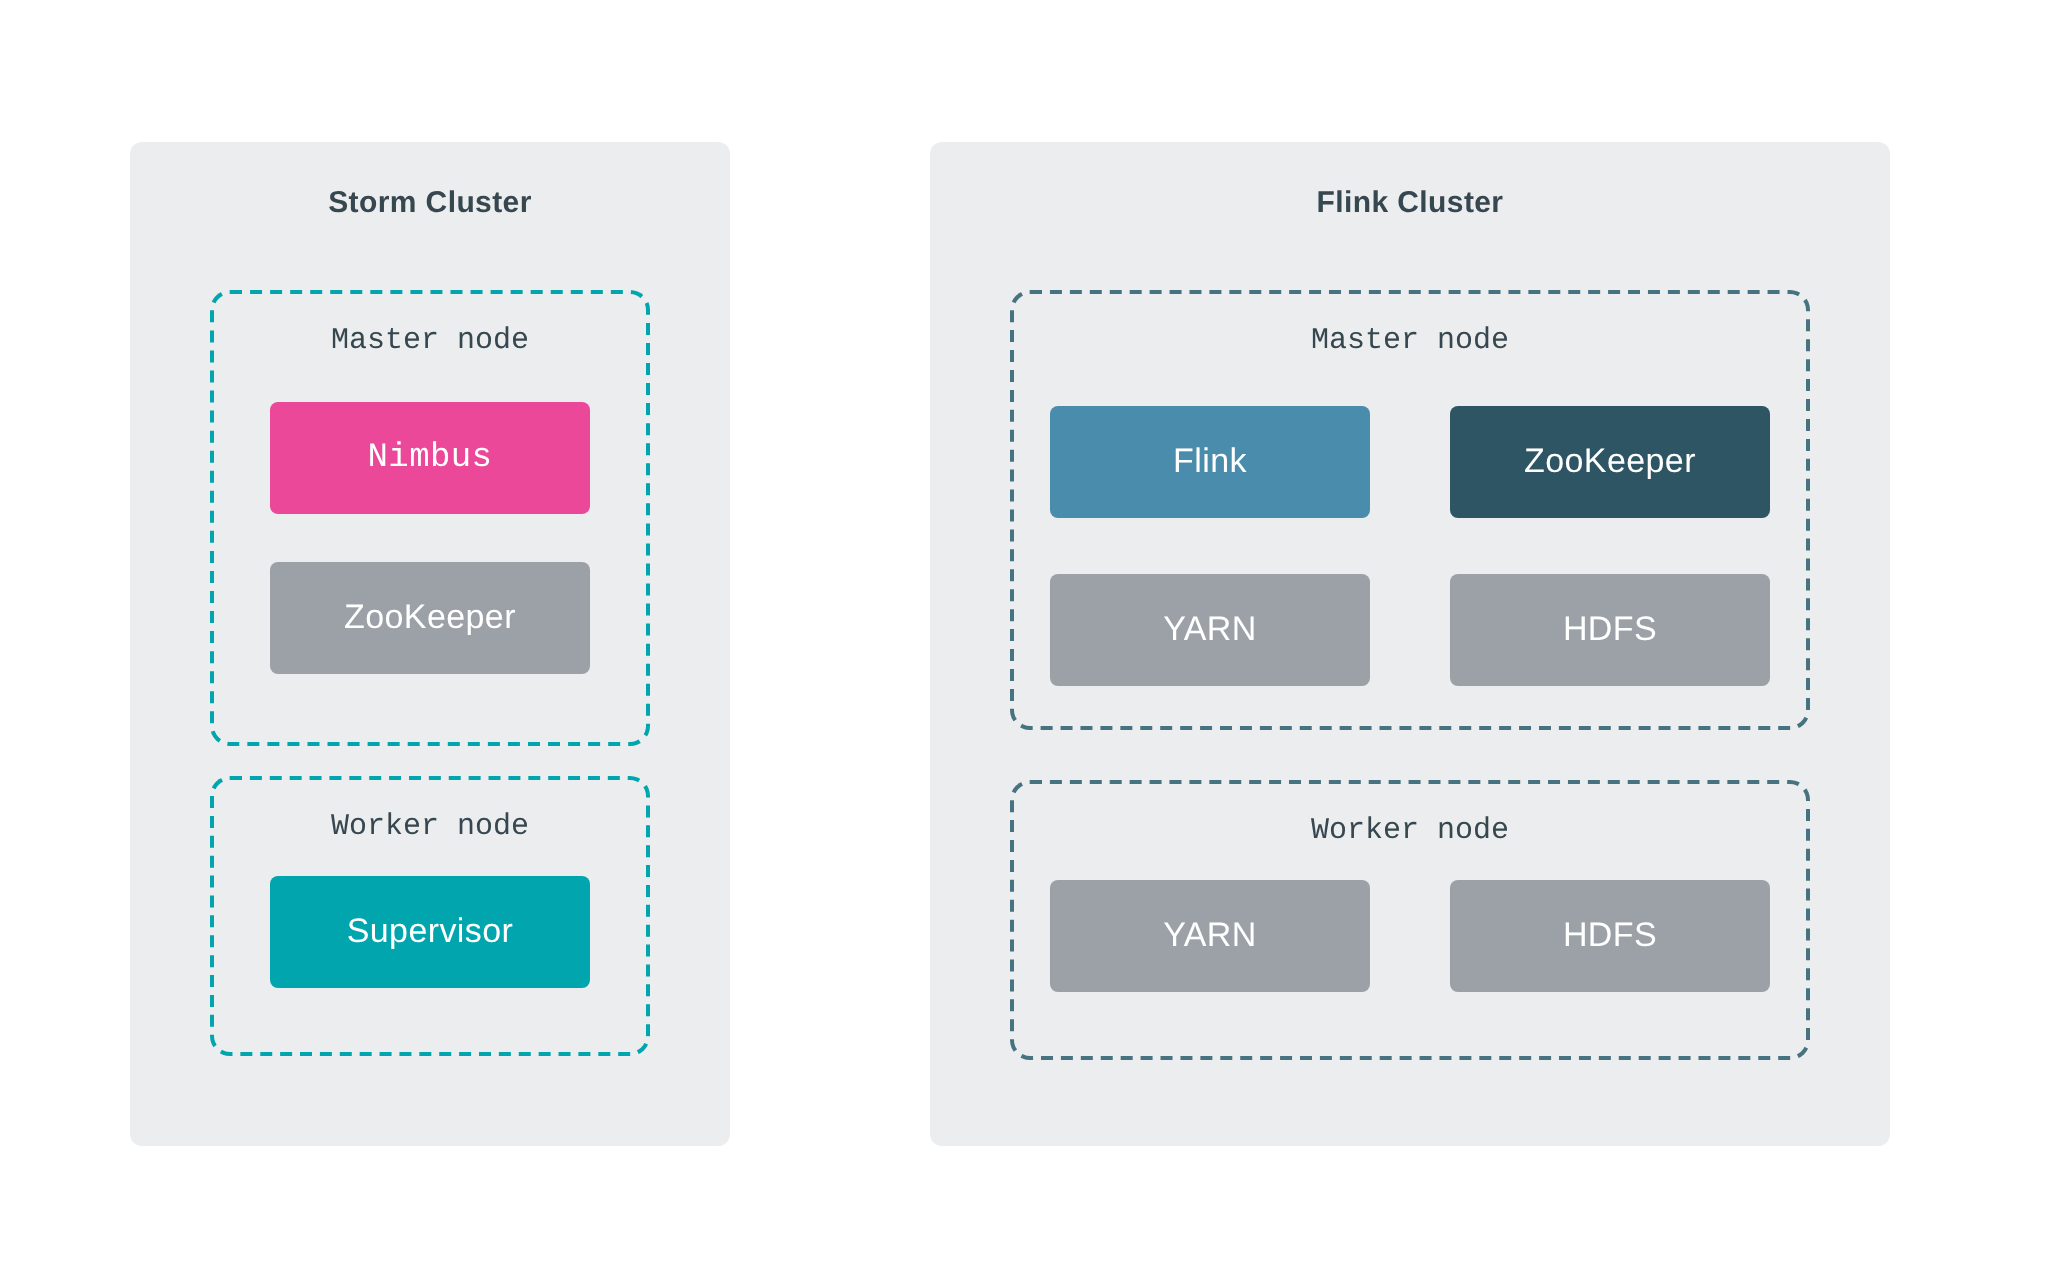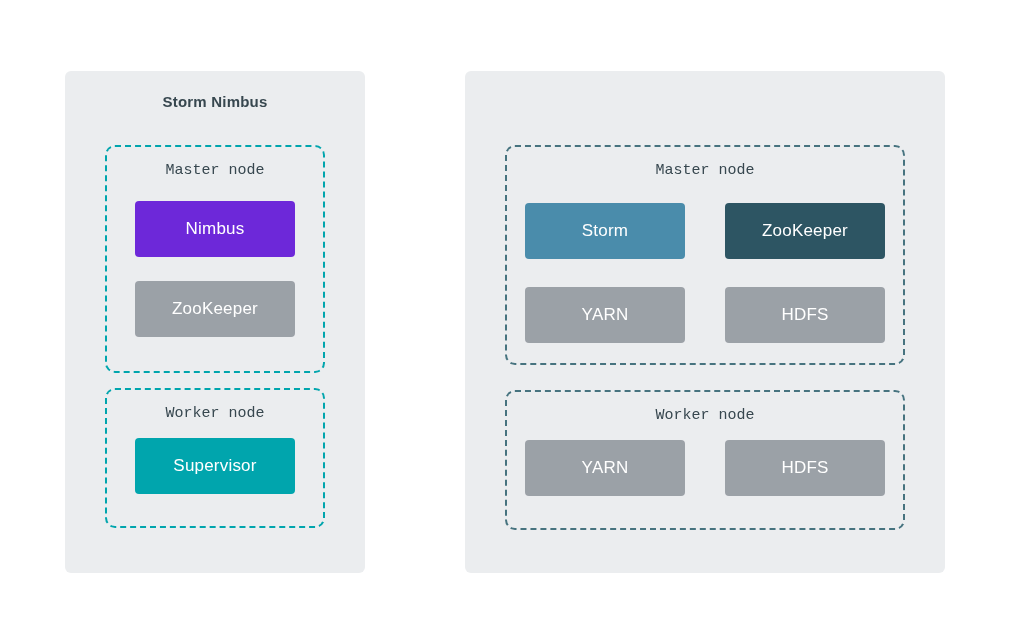--- a/index.html
+++ b/index.html
@@ -90,44 +90,45 @@
     font-size: 17px;
     letter-spacing: 0.2px;
   }
 </style>
 </head>
 <body>
 
 <div class="canvas">
 
   <div class="panel panel-storm">
-    <div class="panel-title">Storm Nimbus</div>
+    <div class="panel-title">Storm Cluster</div>
 
     <div class="dashed-box storm-master" style="border-color: rgb(0, 165, 173);">
       <div class="section-label">Master node</div>
       <div class="nodes-col">
-        <div class="node" style="background-color: #6d28d9;">Nimbus</div>
+        <div class="node" style="background-color: #ec4899; font-family: Liberation Mono, monospace;">Nimbus</div>
         <div class="node" style="background-color: rgb(155, 161, 167);">ZooKeeper</div>
       </div>
     </div>
 
     <div class="dashed-box storm-worker" style="border-color: rgb(0, 165, 173);">
       <div class="section-label">Worker node</div>
       <div class="nodes-col">
         <div class="node" style="background-color: rgb(0, 165, 173);">Supervisor</div>
       </div>
     </div>
   </div>
 
   <div class="panel panel-flink">
+    <div class="panel-title">Flink Cluster</div>
 
     <div class="dashed-box flink-master" style="border-color: rgb(70, 115, 127);">
       <div class="section-label">Master node</div>
       <div class="nodes-grid">
-        <div class="node" style="background-color: rgb(74, 140, 171);">Storm</div>
+        <div class="node" style="background-color: rgb(74, 140, 171);">Flink</div>
         <div class="node" style="background-color: rgb(45, 85, 99);">ZooKeeper</div>
         <div class="node" style="background-color: rgb(155, 161, 167);">YARN</div>
         <div class="node" style="background-color: rgb(155, 161, 167);">HDFS</div>
       </div>
     </div>
 
     <div class="dashed-box flink-worker" style="border-color: rgb(70, 115, 127);">
       <div class="section-label">Worker node</div>
       <div class="nodes-row">
         <div class="node" style="background-color: rgb(155, 161, 167);">YARN</div>

